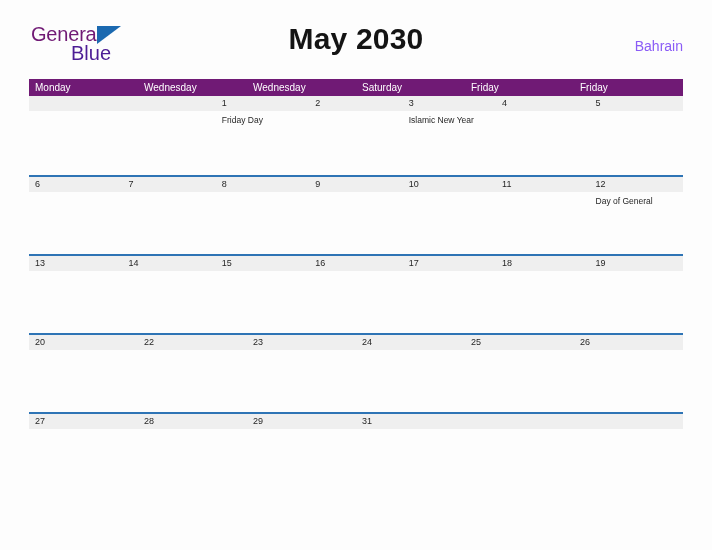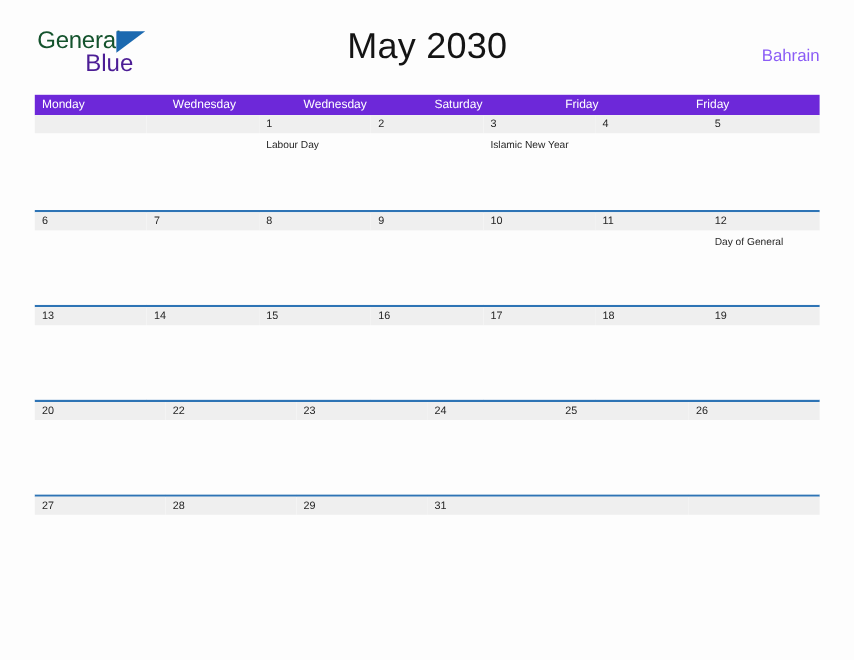--- a/index.html
+++ b/index.html
@@ -35,21 +35,21 @@
     height: 44px;
     line-height: 1;
     user-select: none;
   }
   .logo-general {
     position: absolute;
     left: 0;
     top: 0;
     font-size: 20px;
     letter-spacing: -0.2px;
-    color: #14532d;
+    color: #701a75;
     font-family: "Liberation Sans", sans-serif;
   }
   .logo-tri {
     position: absolute;
     left: 66px;
     top: 2px;
     width: 0;
     height: 0;
     border-left: 24px solid #1b69b0;
     border-bottom: 18px solid transparent;
@@ -63,42 +63,42 @@
     font-family: "Liberation Sans", sans-serif;
     margin-left: 16px;
   }
   .title {
     position: absolute;
     left: 0;
     right: 0;
     top: 22px;
     text-align: center;
     font-size: 30px;
-    font-weight: normal;
+    font-weight: bold;
     color: #141414;
     letter-spacing: 0.2px;
   }
   .country {
     position: absolute;
     right: 0;
     top: 38px;
     font-size: 14px;
     color: #8b5cf6;
   }
 
   
   .calendar {
     position: absolute;
     left: 29px;
     top: 79px;
     width: 654px;
   }
   .dow-row {
     display: flex;
-    background: #6d28d9;
+    background: #701a75;
   }
   .dow {
     flex: 1 1 0;
     min-width: 0;
     font-size: 10px;
     color: #ffffff;
     padding: 4px 0 4px 6px;
     box-sizing: border-box;
     height: 17px;
     line-height: 10px;
@@ -177,21 +177,21 @@
             <span class="datenum"></span>
             <div class="events"></div>
           </div>
           <div class="day blank">
             <span class="datenum"></span>
             <div class="events"></div>
           </div>
           <div class="day">
             <span class="datenum">1</span>
             <div class="events">
-              <div class="event">Labour Day</div>
+              <div class="event">Friday Day</div>
             </div>
           </div>
           <div class="day">
             <span class="datenum">2</span>
             <div class="events"></div>
           </div>
           <div class="day">
             <span class="datenum">3</span>
             <div class="events">
               <div class="event">Islamic New Year</div>

